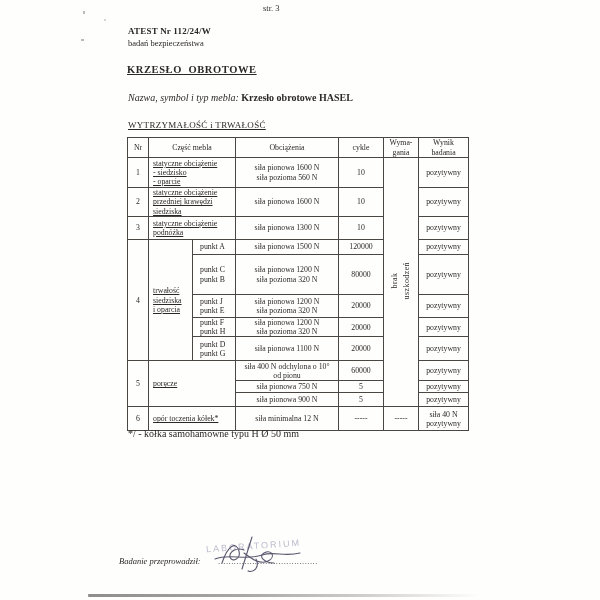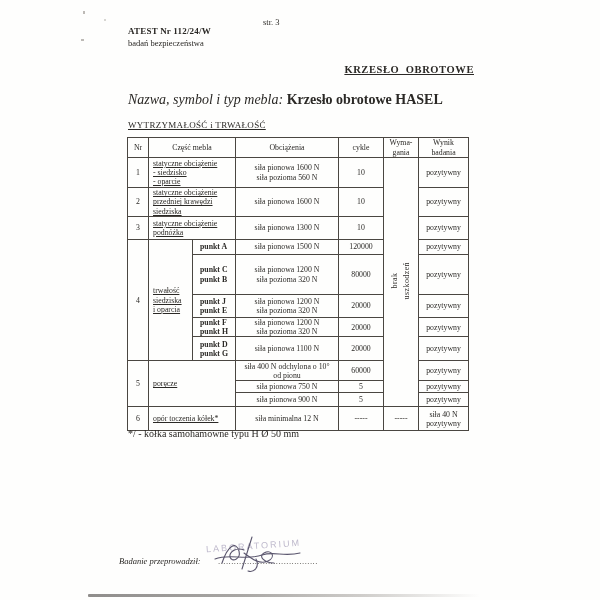--- a/index.html
+++ b/index.html
@@ -5,44 +5,44 @@
   html,body { margin:0; padding:0; }
   body {
     width:600px; height:600px; position:relative; overflow:hidden;
     background:#fefefd; color:#2b2926;
     font-family:"Liberation Serif", serif;
   }
   .abs { position:absolute; }
   
   #atest-no { left:128px; top:26px; font-weight:bold; font-size:9px; letter-spacing:.2px; }
   #atest-sub { left:128px; top:38px; font-size:8.5px; }
-  #page-number { left:263px; top:17px; font-size:8.5px; }
+  #page-number { left:263px; top:3px; font-size:8.5px; }
   #doc-title {
-    left:127px; top:64px; width:347px; text-align:right;
+    left:127px; top:64px; width:347px; text-align:left;
     font-weight:bold; font-size:10.5px; letter-spacing:.6px;
     text-decoration:underline; white-space:pre;
   }
-  #name-line { left:128px; top:92px; font-size:14px; white-space:pre; }
+  #name-line { left:128px; top:92px; font-size:10px; white-space:pre; }
   #name-line .lbl { font-style:italic; }
   #name-line .val { font-weight:bold; }
   #section-title { left:128px; top:120px; font-size:9px; letter-spacing:.3px; text-decoration:underline; }
 
   
   #results-table {
     position:absolute; left:127px; top:137px;
     border-collapse:collapse; table-layout:fixed; width:341px;
     font-size:7.8px; line-height:1.18; color:#2b2926;
   }
   #results-table th, #results-table td {
     border:1px solid #4a4641; padding:0 2px;
     text-align:center; vertical-align:middle;
     white-space:pre-line; font-weight:normal; overflow:hidden;
   }
   #results-table td.l { text-align:left; padding-left:4px;text-decoration:underline; }
-  #results-table td.pt { text-align:left; padding-left:7px;font-weight:bold; }
+  #results-table td.pt { text-align:left; padding-left:7px; }
   .vertical {
     writing-mode:vertical-rl; transform:rotate(180deg);
     white-space:pre-line; display:inline-block;
     font-size:8px; line-height:1.55; letter-spacing:.4px;
   }
 
   #footnote { left:128px; top:428px; font-size:10px; }
 
   
   #sig-label { left:119px; top:556px; font-size:8.5px; font-style:italic; }

